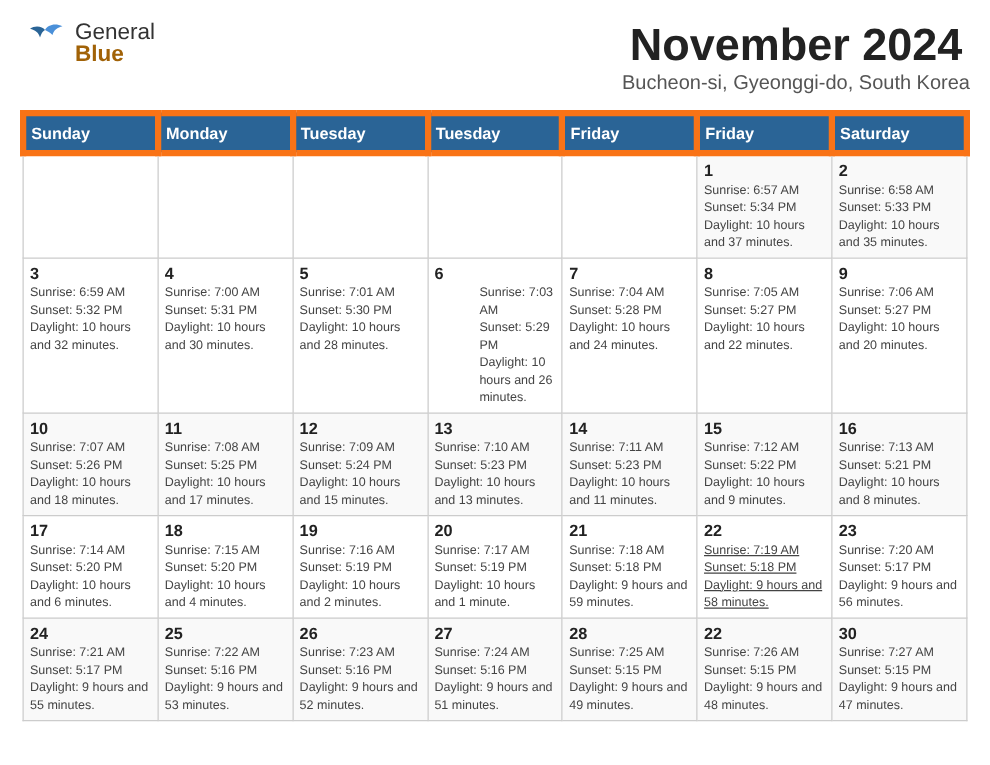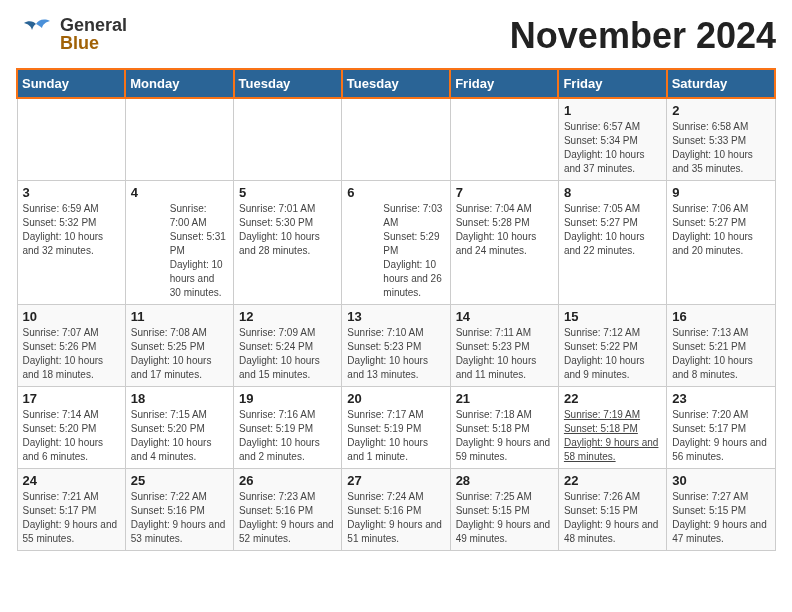--- a/index.html
+++ b/index.html
@@ -35,21 +35,21 @@
       border-collapse: collapse;
       table-layout: fixed;
     }
     thead tr th {
       background-color: #2a6496;
       color: #fff;
       font-size: 13px;
       font-weight: bold;
       padding: 6px 4px;
       text-align: left;
-      border: 2px solid #f97316;
+      border: 5px solid #f97316;
     }
     tbody tr td {
       border: 1px solid #ccc;
       vertical-align: top;
       padding: 4px 5px;
       font-size: 10.5px;
       color: #333;
       height: 80px;
       background: #fff;
     }
@@ -82,21 +82,21 @@
       width: 40px;
       height: 36px;
     }
     .logo-words {
       display: flex;
       flex-direction: column;
       line-height: 1;
     }
     .logo-general {
       font-size: 18px;
-      font-weight: bold;
+      font-weight: normal;
       color: #333;
     }
     .logo-blue-word {
       font-size: 18px;
       font-weight: bold;
       color: #a16207;
     }
   </style>
 </head>
 <body>
@@ -108,20 +108,21 @@
       <path d="M20 8 C22 4, 28 2, 34 5 C30 6, 27 8, 26 12 C24 10, 22 9, 20 8Z" fill="#4a90d9"></path>
       <path d="M20 8 C18 5, 12 4, 8 7 C12 8, 15 10, 16 14 C17 11, 18 9, 20 8Z" fill="#2a6496"></path>
     </svg>
     <div class="logo-words">
       <span class="logo-general">General</span>
       <span class="logo-blue-word">Blue</span>
     </div>
   </div>
   <div class="title-block">
     <div class="month-title">November 2024</div>
+    <div class="subtitle">Bucheon-si, Gyeonggi-do, South Korea</div>
   </div>
 </div>
 
 <table>
   <thead>
     <tr>
     <th>Sunday</th>
         <th>Monday</th>
         <th>Tuesday</th>
         <th>Tuesday</th>
@@ -152,21 +153,21 @@
       </tr>
       <tr>
         <td>
           <span class="day-number">3</span>
           <div class="day-info" style="white-space: pre-line;">Sunrise: 6:59 AM
 Sunset: 5:32 PM
 Daylight: 10 hours and 32 minutes.</div>
         </td>
         <td>
           <span class="day-number">4</span>
-          <div class="day-info" style="white-space: pre-line; margin-left: 39px;">Sunrise: 7:00 AM
+          <div class="day-info" style="white-space: pre-line;">Sunrise: 7:00 AM
 Sunset: 5:31 PM
 Daylight: 10 hours and 30 minutes.</div>
         </td>
         <td>
           <span class="day-number">5</span>
           <div class="day-info" style="white-space: pre-line;">Sunrise: 7:01 AM
 Sunset: 5:30 PM
 Daylight: 10 hours and 28 minutes.</div>
         </td>
         <td>

